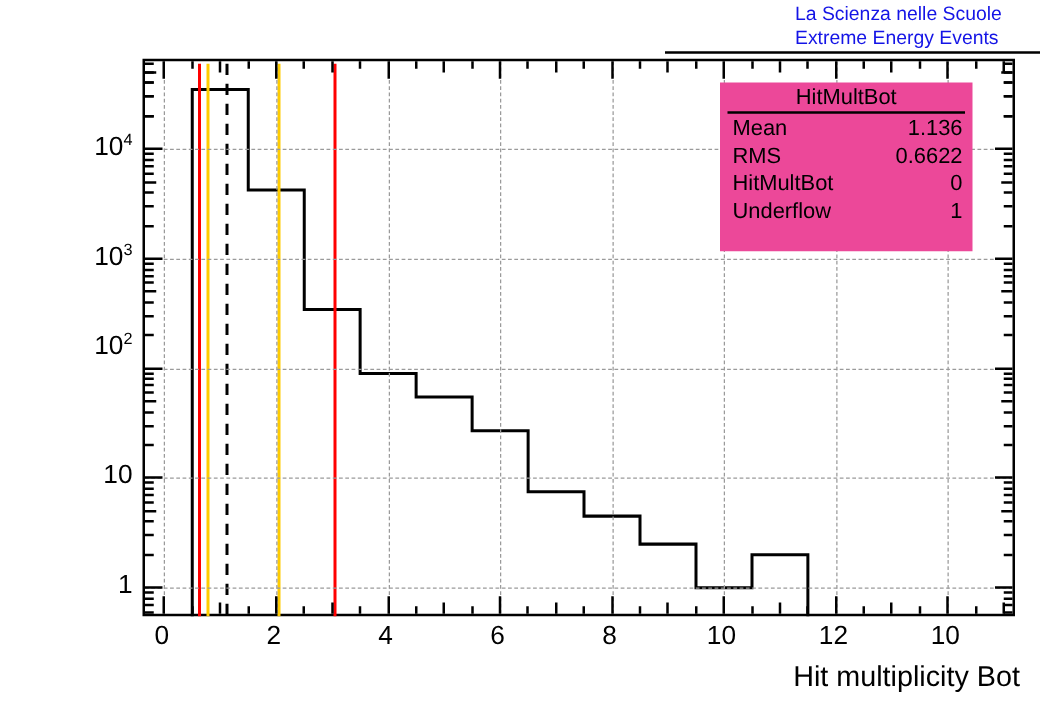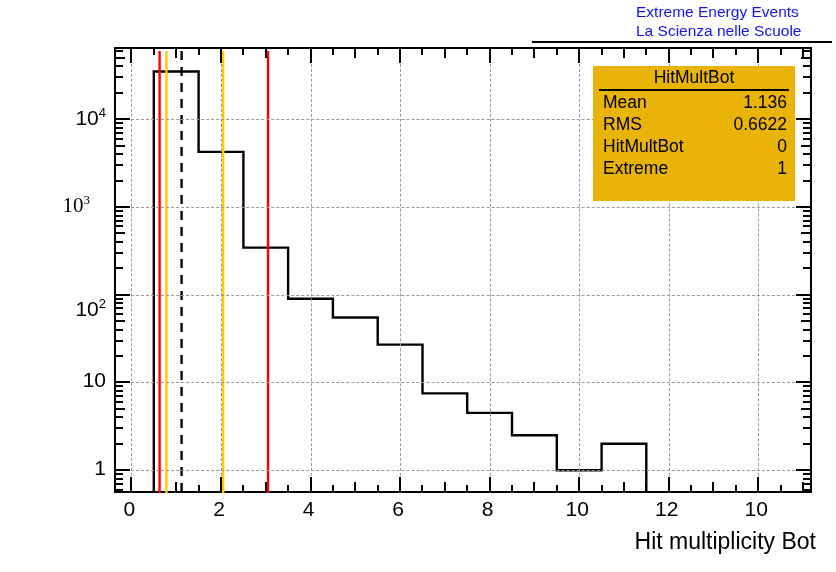--- a/index.html
+++ b/index.html
@@ -81,22 +81,22 @@
     position:absolute; right:20px; top:528px;
     font-size:23px; color:#000; white-space:nowrap;
   }
 
   
   .hist-svg{position:absolute;left:0;top:0;overflow:visible;}
 
   
   .stats-box{
     position:absolute;
-    left:593px; top:66px; width:202px; height:135px;
-    background:#eab308;
+    left:576px; top:66px; width:202px; height:135px;
+    background:#ec4899;
     font-size:17.5px;
     color:#000;
   }
   .stats-title{
     text-align:center;font-size:17.5px;padding-top:1px;
     border-bottom:2px solid #000;padding-bottom:1px;
     margin:0 6px;
   }
   .stats-row{
     display:flex;justify-content:space-between;
@@ -107,22 +107,22 @@
   .stats-row .v{text-align:right;}
 </style>
 </head>
 <body>
 
 <div id="root">
 
 
   <div class="eee-logo">
     <div class="eee-text">
+      <div>La Scienza nelle Scuole</div>
       <div>Extreme Energy Events</div>
-      <div>La Scienza nelle Scuole</div>
     </div>
     <div class="logo-rule"></div>
   </div>
 
   <div class="frame" id="frame">
     <svg class="hist-svg" id="hist-svg" width="694" height="442">
         <polyline points="37.8,444.0 37.8,22.5 82.6,22.5 82.6,102.9 127.4,102.9 127.4,198.6 172.1,198.6 172.1,249.8 216.9,249.8 216.9,268.5 261.7,268.5 261.7,295.6 306.5,295.6 306.5,344.4 351.2,344.4 351.2,363.9 396.0,363.9 396.0,386.3 440.8,386.3 440.8,421.2 485.6,421.2 485.6,394.8 530.3,394.8 530.3,444.0" fill="none" stroke="#000000" stroke-width="2.4" stroke-linejoin="miter"></polyline>
         <line x1="43.6" x2="43.6" y1="2" y2="444" stroke="#ff0000" stroke-width="2.4"></line>
         <line x1="50.4" x2="50.4" y1="2" y2="444" stroke="#ffcc00" stroke-width="2.4"></line>
         <line x1="65.6" x2="65.6" y1="2" y2="444" stroke="#000000" stroke-width="2.4" stroke-dasharray="9,7"></line>
@@ -310,41 +310,41 @@
       <div class="xlab" style="left: 129.432px;">0</div>
       <div class="xlab" style="left: 218.981px;">2</div>
       <div class="xlab" style="left: 308.529px;">4</div>
       <div class="xlab" style="left: 398.077px;">6</div>
       <div class="xlab" style="left: 487.626px;">8</div>
       <div class="xlab" style="left: 577.174px;">10</div>
       <div class="xlab" style="left: 666.723px;">12</div>
       <div class="xlab" style="left: 756.271px;">10</div>
       <div class="ylab" style="top: 468.22px; right: 730px;">1</div>
       <div class="ylab" style="top: 380.483px; right: 730px;">10</div>
-      <div class="ylab" style="top: 308px; right: 730px; text-align: right;"><span>10</span><sup>2</sup></div>
-      <div class="ylab" style="top: 205.009px; right: 746px; font-family: Liberation Serif, serif;"><span>10</span><sup>3</sup></div>
+      <div class="ylab" style="top: 276px; right: 730px; text-align: right;"><span>10</span><sup>2</sup></div>
+      <div class="ylab" style="top: 205.009px; right: 730px;"><span>10</span><sup>3</sup></div>
       <div class="ylab" style="top: 117.273px; right: 730px;"><span>10</span><sup>4</sup></div>
     </div>
   <div class="axis-title">Hit multiplicity Bot</div>
 
   <div class="stats-box">
     <div class="stats-title">HitMultBot</div>
     <div id="stats-rows">
         <div class="stats-row">
           <span class="k">Mean</span>
           <span class="v">1.136</span>
         </div>
         <div class="stats-row">
           <span class="k">RMS</span>
           <span class="v">0.6622</span>
         </div>
         <div class="stats-row">
           <span class="k">HitMultBot</span>
           <span class="v">0</span>
         </div>
         <div class="stats-row">
-          <span class="k">Extreme</span>
+          <span class="k">Underflow</span>
           <span class="v">1</span>
         </div>
       </div>
   </div>
 
 </div>
 
 </body></html>

